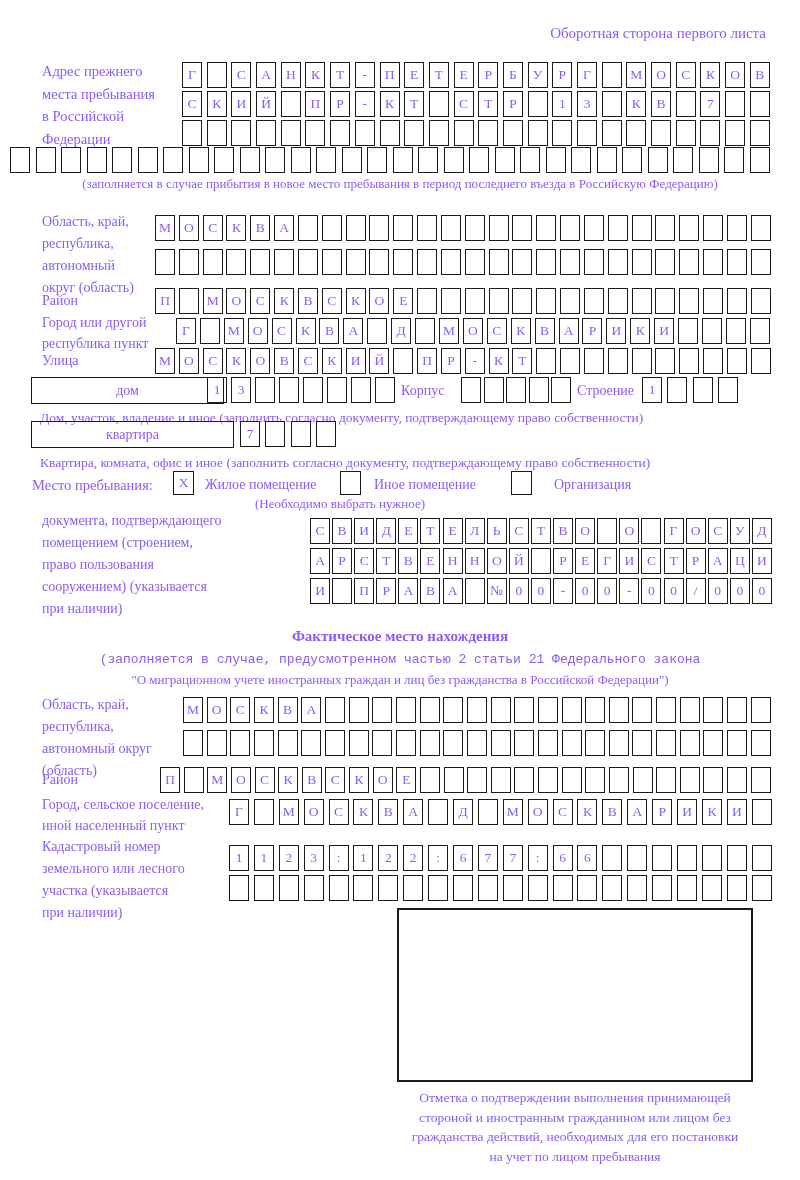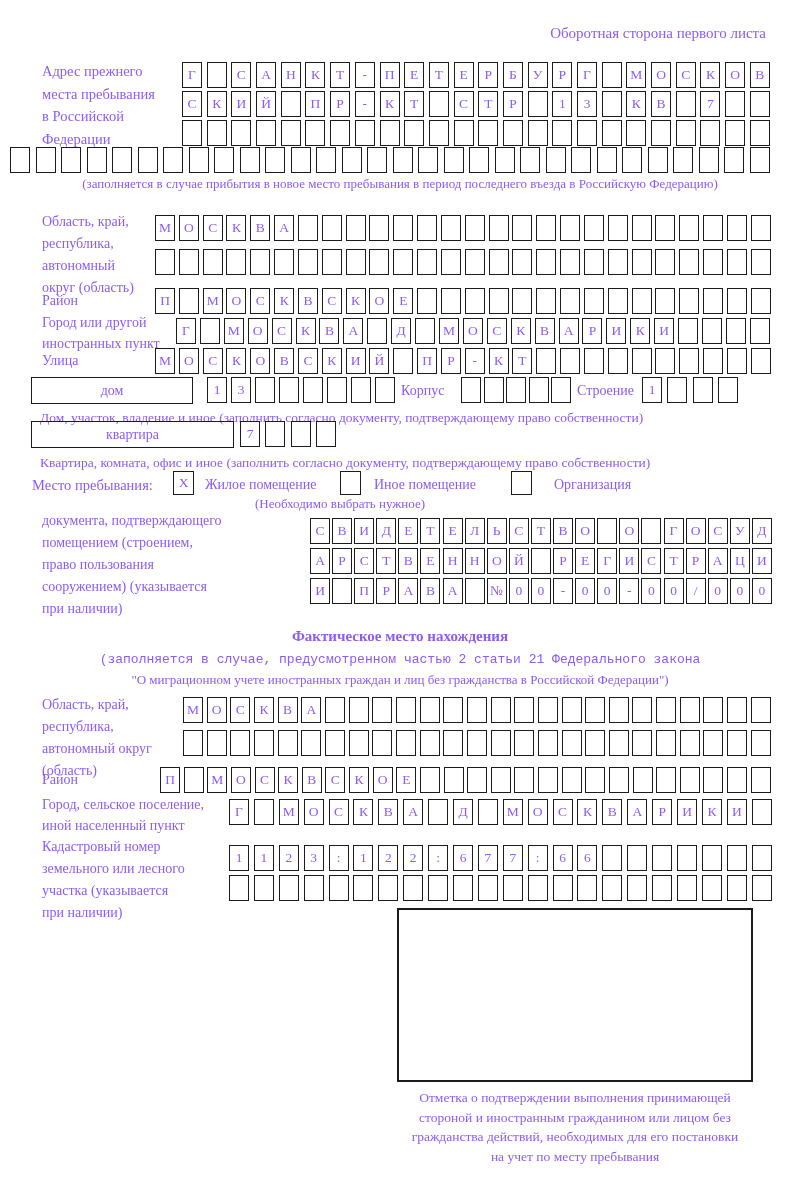--- a/index.html
+++ b/index.html
@@ -35,21 +35,21 @@
   #s2-title { top:191px; }
   #s2-region-lbl { left:42px; top:211px; }
   #s2-region-r1 { left:155px; top:215px; width:616px; }
   #s2-region-r2 { left:155px; top:249px; width:616px; }
   #s2-district-lbl { left:42px; top:290px; }
   #s2-district-r { left:155px; top:288px; width:616px; }
   #s2-city-lbl { left:42px; top:312px; line-height:21px; }
   #s2-city-r { left:176px; top:318px; width:594px; }
   #s2-street-lbl { left:42px; top:350px; }
   #s2-street-r { left:155px; top:348px; width:616px; }
-  #house-box { left:31px; top:377px; width:162px; }
+  #house-box { left:31px; top:377px; width:193px; }
   #house-r { left:207px; top:377px; width:188px; }
   #korpus-lbl { left:401px; top:380px; }
   #korpus-r { left:461px; top:377px; width:110px; }
   #stroenie-lbl { left:577px; top:380px; }
   #stroenie-r { left:642px; top:377px; width:96px; }
   #house-note { left:40px; top:407px; font-size:13.5px; }
   #apt-box { left:31px; top:421px; width:203px; }
   #apt-r { left:240px; top:421px; width:96px; }
   #apt-note { left:40px; top:452px; font-size:13.5px; }
   #stay-lbl { left:32px; top:474px; font-size:14.5px; }
@@ -294,21 +294,21 @@
       <span class="cell"></span>
       <span class="cell"></span>
       <span class="cell"></span>
       <span class="cell"></span>
       <span class="cell"></span>
       <span class="cell"></span>
     </div>
 
   <div id="s2-city-lbl" class="lbl">
       <div class="ln">Город или другой</div>
-      <div class="ln">иностранных пункт</div>
+      <div class="ln">республика пункт</div>
     </div>
   <div id="s2-city-r" class="grid">
       <span class="cell">Г</span>
       <span class="cell"></span>
       <span class="cell">М</span>
       <span class="cell">О</span>
       <span class="cell">С</span>
       <span class="cell">К</span>
       <span class="cell">В</span>
       <span class="cell">А</span>
@@ -661,16 +661,16 @@
       <span class="cell"></span>
       <span class="cell"></span>
       <span class="cell"></span>
     </div>
 
   <div id="stamp-box"></div>
   <div id="stamp-note" class="note">
       <div class="ln">Отметка о подтверждении выполнения принимающей</div>
       <div class="ln">стороной и иностранным гражданином или лицом без</div>
       <div class="ln">гражданства действий, необходимых для его постановки</div>
-      <div class="ln">на учет по месту пребывания</div>
+      <div class="ln">на учет по лицом пребывания</div>
     </div>
 
 </div>
 
 </body></html>

